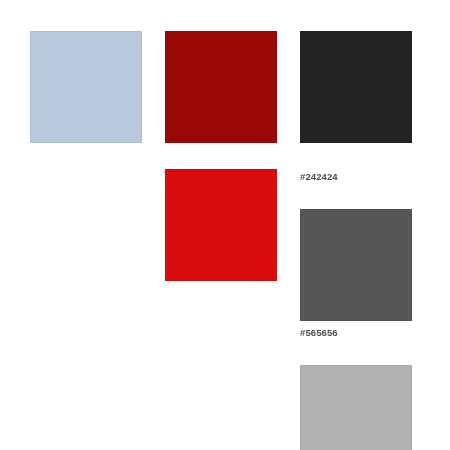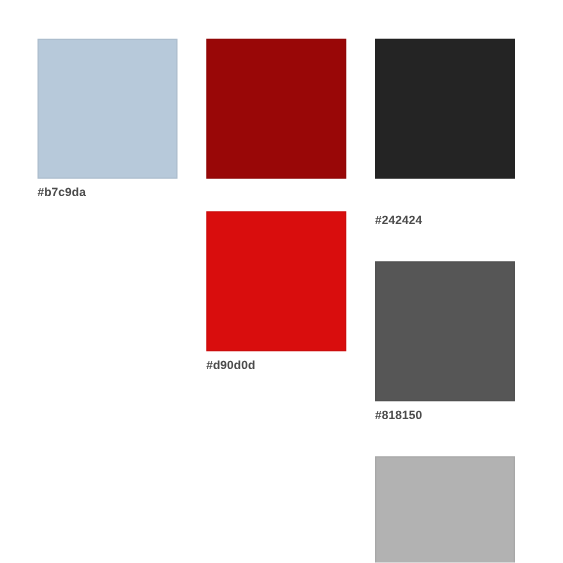--- a/index.html
+++ b/index.html
@@ -63,42 +63,40 @@
 </style>
 </head>
 <body style="background: rgb(255, 255, 255);">
 
 <div id="palette-board">
   <div class="palette-grid">
 
     <div class="palette-column">
       <div class="swatch-cell">
         <span class="swatch-chip" style="background-color: rgb(183, 201, 218);"></span>
-        <span class="swatch-label" style="color: rgb(74, 74, 74);">#b7c9da</span>
       </div>
     </div>
 
     <div class="palette-column">
       <div class="swatch-cell">
         <span class="swatch-chip" style="background-color: rgb(153, 7, 7);"></span>
       </div>
       <div class="swatch-cell">
         <span class="swatch-chip" style="background-color: rgb(217, 13, 13);"></span>
-        <span class="swatch-label" style="color: rgb(74, 74, 74);">#d90d0d</span>
       </div>
     </div>
 
     <div class="palette-column">
       <div class="swatch-cell">
         <span class="swatch-chip" style="background-color: rgb(36, 36, 36);"></span>
         <span class="swatch-label" style="color: rgb(74, 74, 74); margin-top: 28px;">#242424</span>
       </div>
       <div class="swatch-cell">
         <span class="swatch-chip" style="background-color: rgb(86, 86, 86);"></span>
-        <span class="swatch-label" style="color: rgb(74, 74, 74);">#818150</span>
+        <span class="swatch-label" style="color: rgb(74, 74, 74);">#565656</span>
       </div>
       <div class="swatch-cell">
         <span class="swatch-chip" style="background-color: rgb(178, 178, 178);"></span>
 
       </div>
     </div>
 
   </div>
 </div>
 

